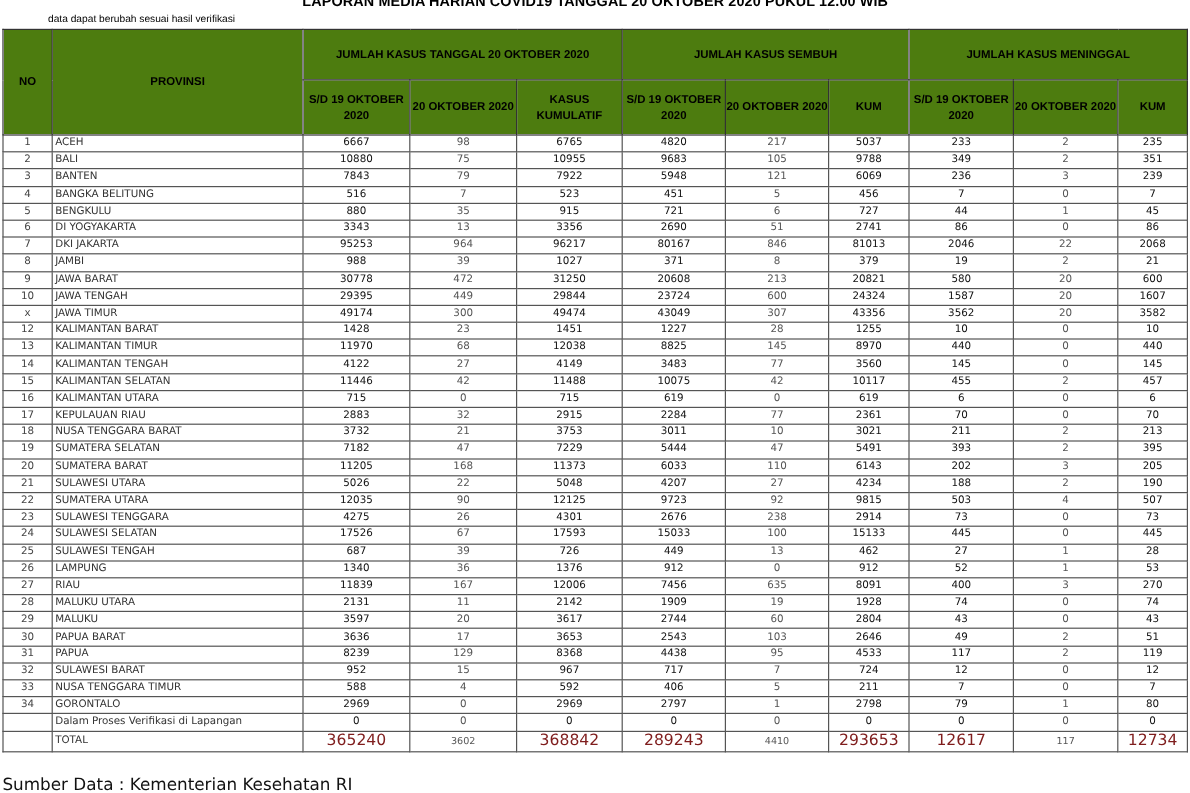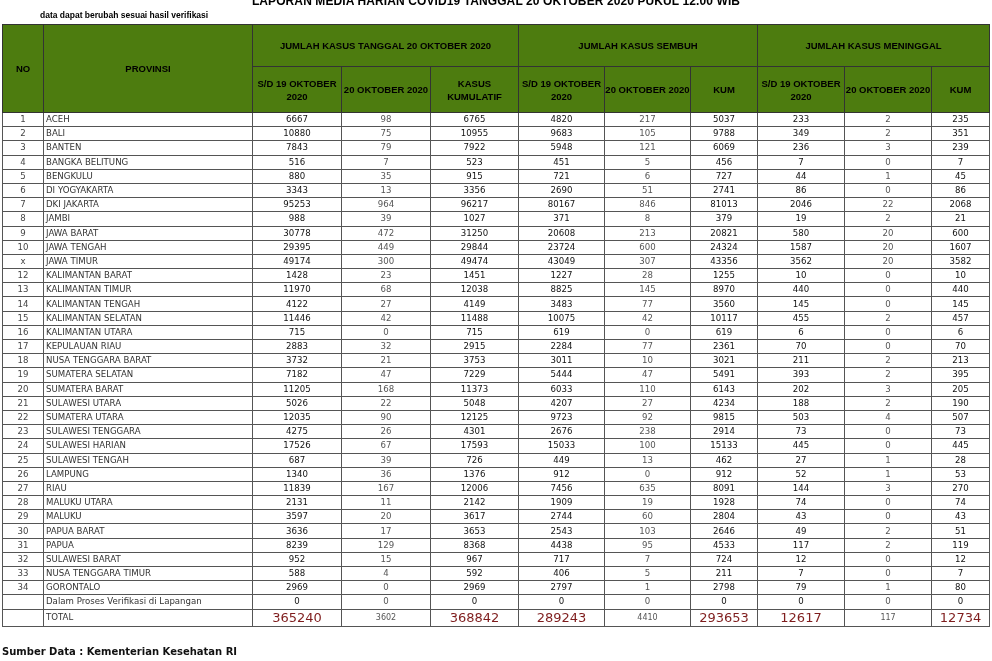--- a/index.html
+++ b/index.html
@@ -1,33 +1,33 @@
 <!DOCTYPE html>
 <html><head>
 <meta charset="utf-8">
 <style>
   html, body { margin: 0; padding: 0; background: #ffffff; }
   body { width: 992px; height: 661px; position: relative; overflow: hidden; font-family: "Liberation Sans", sans-serif; color: #000; }
   .title { position: absolute; left: 0; width: 992px; top: -6px; text-align: center; font-weight: bold; font-size: 12px; letter-spacing: 0.1px; }
-  .subtitle { position: absolute; left: 40px; top: 10px; font-weight: bold; font-size: 8.5px; }
+  .subtitle { position: absolute; left: 40px; top: 10px; font-weight: normal; font-size: 8.5px; }
   table { position: absolute; left: 2px; top: 24px; border-collapse: collapse; table-layout: fixed; width: 988px; }
   th, td { border: 1px solid #333; padding: 0; overflow: hidden; white-space: nowrap; }
   th { background: #4d7c0f; font-weight: bold; font-size: 9.5px; text-align: center; vertical-align: middle; line-height: 13px; white-space: normal; }
   thead tr.h1 th { height: 41px; }
   thead tr.h2 th { height: 45px; }
   th.tall { height: 86px; margin-top: 36px; }
   td { font-family: "DejaVu Sans", sans-serif; font-size: 8.6px; height: 13.2px; line-height: 13px; text-align: center; border-color: #555; }
   td.prov { text-align: left; padding-left: 2px; color: #333; font-weight: normal; }
   td.no { color: #444; }
   td.dark { color: #111; }
   td.grey { color: #555; }
   tr.total td { height: 16px; margin-left: 26px; }
   tr.total td.big { font-size: 13px; color: #7f1d1d; }
   tr.total td.small { font-size: 8px; color: #555; }
-  .source { position: absolute; left: 2px; top: 646px; font-family: "DejaVu Sans", sans-serif; font-weight: bold; font-size: 10px; color: #111; }
+  .source { position: absolute; left: 2px; top: 646px; font-family: "DejaVu Sans", sans-serif; font-weight: normal; font-size: 14px; color: #111; }
 </style>
 </head>
 <body>
 
 <div class="title">LAPORAN MEDIA HARIAN COVID19 TANGGAL 20 OKTOBER 2020 PUKUL 12.00 WIB</div>
 <div class="subtitle">data dapat berubah sesuai hasil verifikasi</div>
 
 <table>
   <colgroup>
     <col style="width:41px">
@@ -357,21 +357,21 @@
         <td class="dark">4301</td>
         <td class="dark">2676</td>
         <td class="grey">238</td>
         <td class="dark">2914</td>
         <td class="dark">73</td>
         <td class="grey">0</td>
         <td class="dark">73</td>
       </tr>
       <tr>
         <td class="no">24</td>
-        <td class="prov">SULAWESI HARIAN</td>
+        <td class="prov">SULAWESI SELATAN</td>
         <td class="dark">17526</td>
         <td class="grey">67</td>
         <td class="dark">17593</td>
         <td class="dark">15033</td>
         <td class="grey">100</td>
         <td class="dark">15133</td>
         <td class="dark">445</td>
         <td class="grey">0</td>
         <td class="dark">445</td>
       </tr>
@@ -403,21 +403,21 @@
       </tr>
       <tr>
         <td class="no">27</td>
         <td class="prov">RIAU</td>
         <td class="dark">11839</td>
         <td class="grey">167</td>
         <td class="dark">12006</td>
         <td class="dark">7456</td>
         <td class="grey">635</td>
         <td class="dark">8091</td>
-        <td class="dark">144</td>
+        <td class="dark">400</td>
         <td class="grey">3</td>
         <td class="dark">270</td>
       </tr>
       <tr>
         <td class="no">28</td>
         <td class="prov">MALUKU UTARA</td>
         <td class="dark">2131</td>
         <td class="grey">11</td>
         <td class="dark">2142</td>
         <td class="dark">1909</td>

